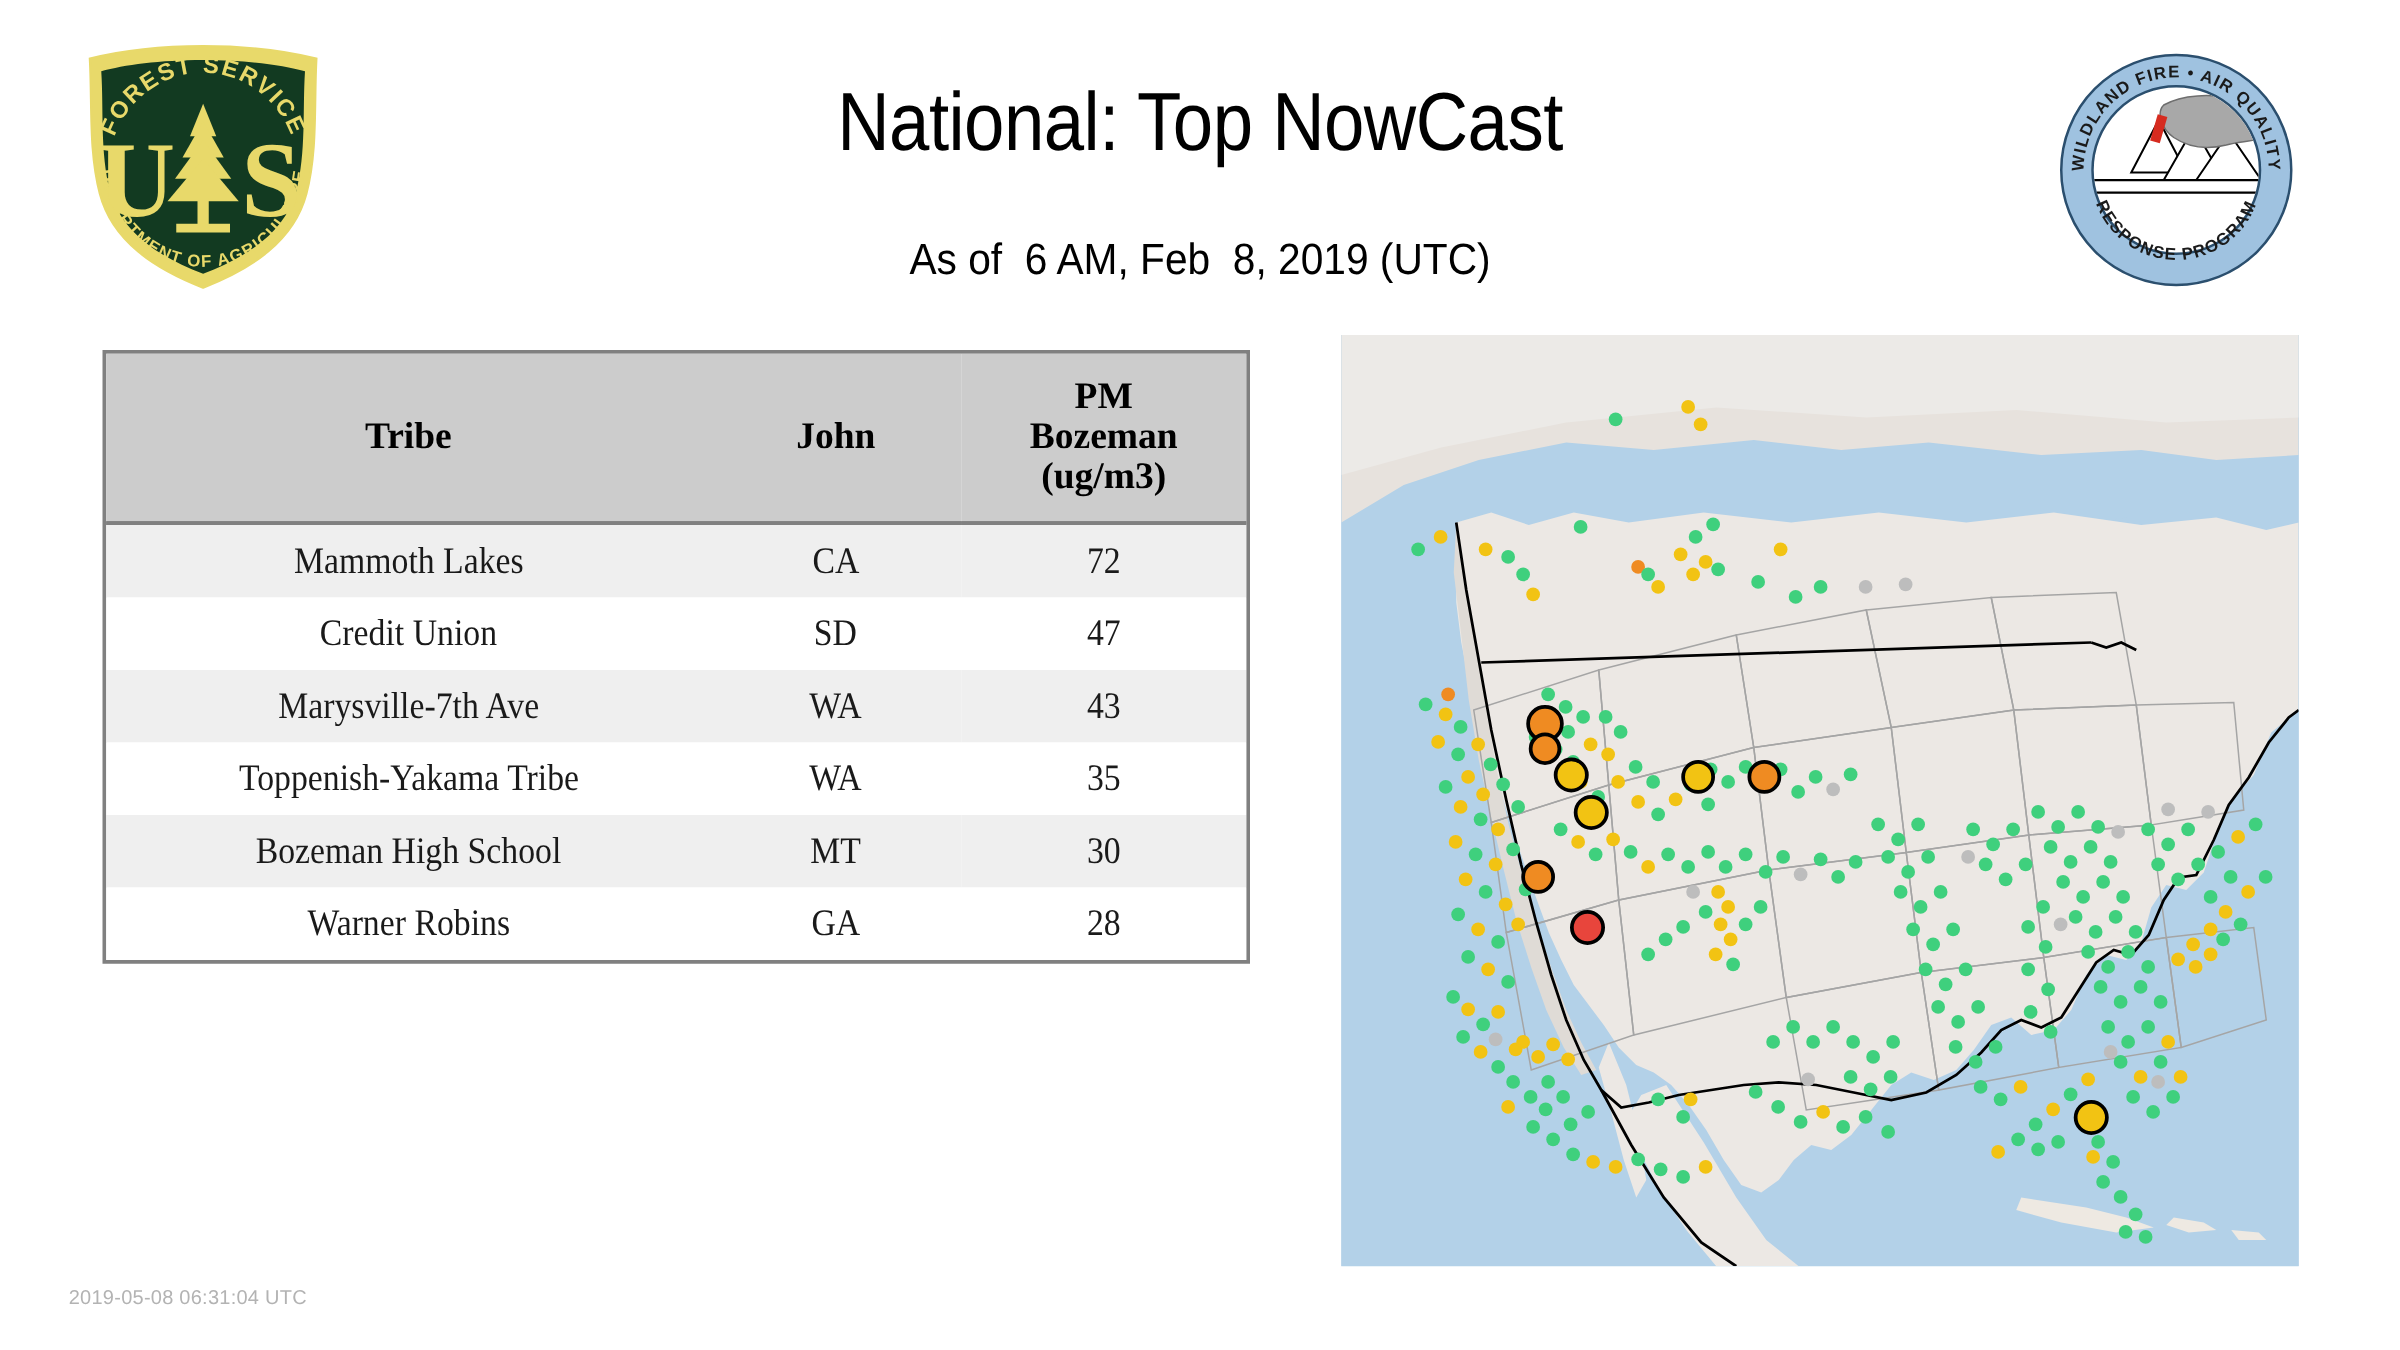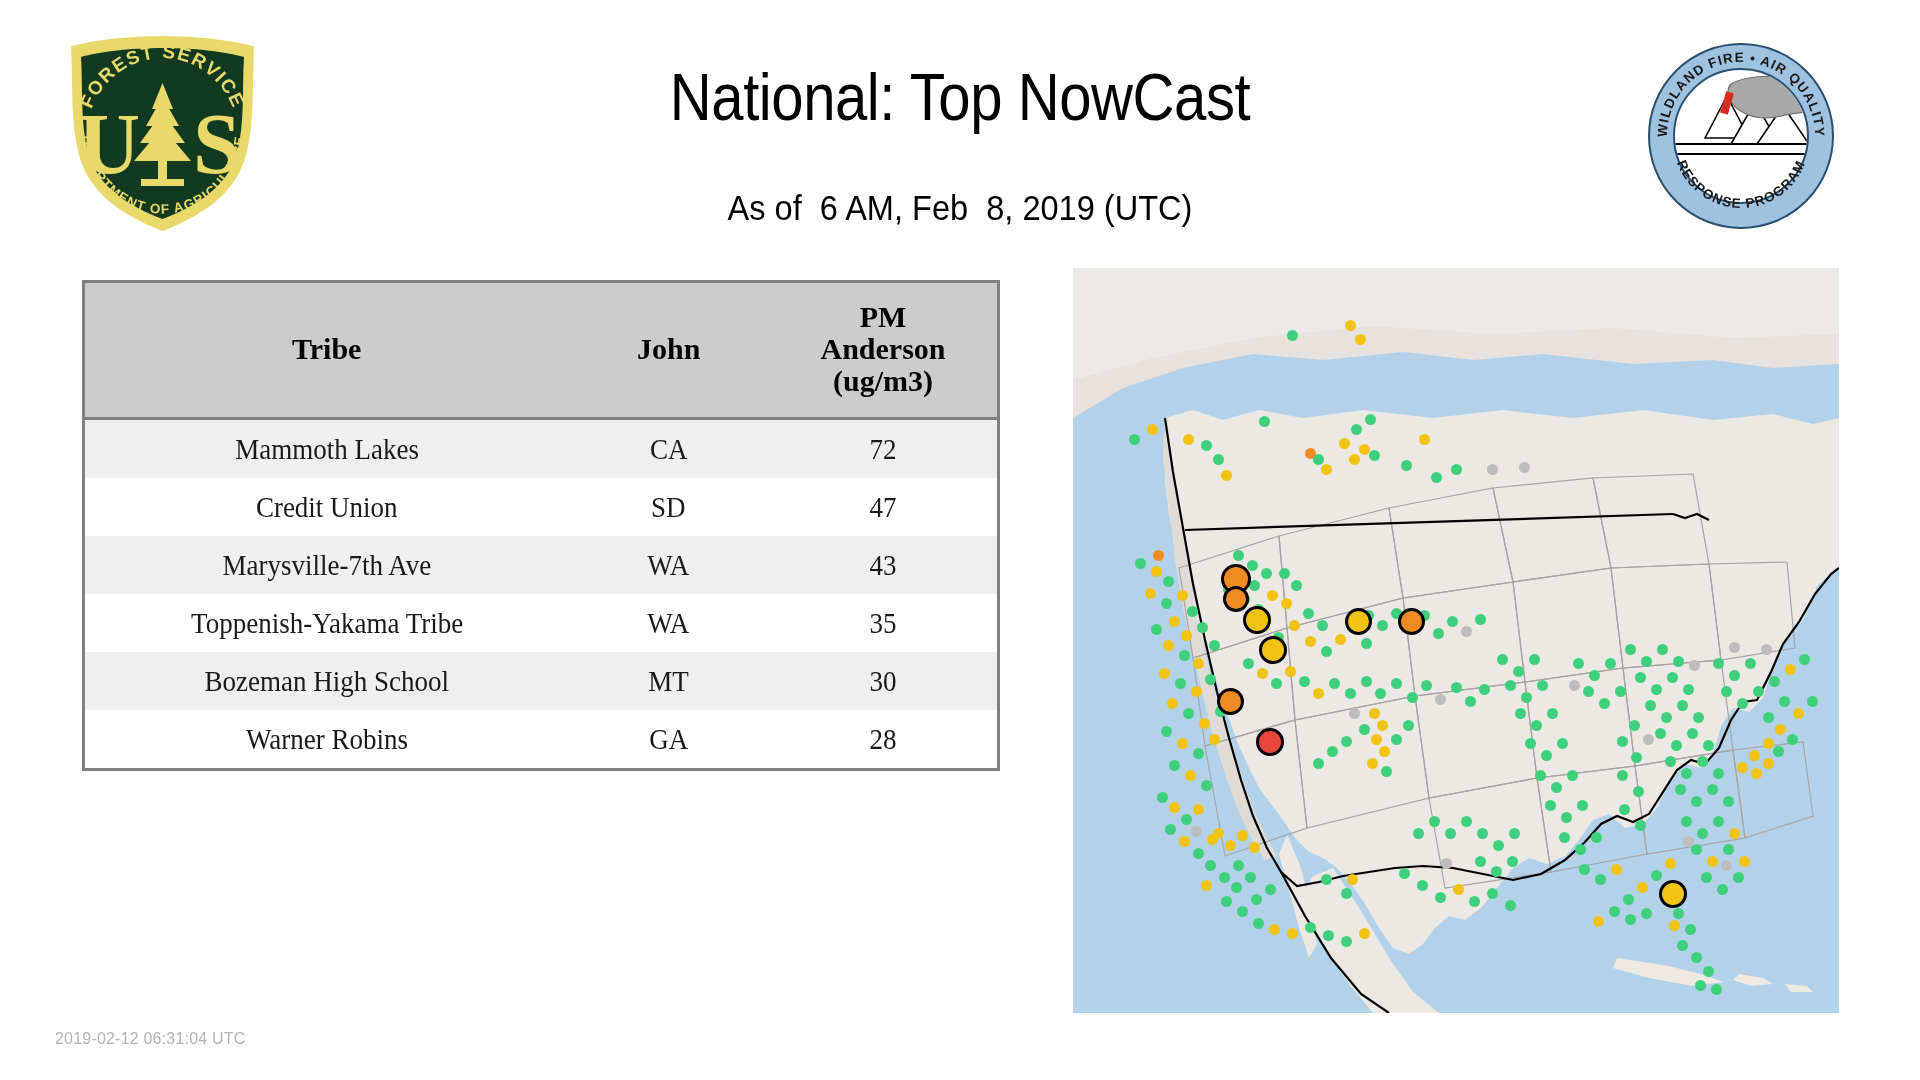--- a/index.html
+++ b/index.html
@@ -154,21 +154,21 @@
       <thead>
         <tr>
           <th>
             <span>Tribe</span>
           </th>
           <th>
             <span>John</span>
           </th>
           <th>
             <span>PM</span><br>
-            <span>Anderson</span><br>
+            <span>Bozeman</span><br>
             <span>(ug/m3)</span>
           </th>
         </tr>
       </thead>
       <tbody>
         <tr>
           <td><span class="cond">Mammoth Lakes</span></td>
           <td><span class="cond">CA</span></td>
           <td><span class="cond">72</span></td>
         </tr>
@@ -576,14 +576,14 @@
       <span class="marker" style="left:150px;top:318px;width:26px;height:26px;background:#ef8b22;"></span>
       <span class="marker" style="left:170px;top:338px;width:28px;height:28px;background:#f2c313;"></span>
       <span class="marker" style="left:186px;top:368px;width:28px;height:28px;background:#f2c313;"></span>
       <span class="marker" style="left:272px;top:340px;width:27px;height:27px;background:#f2c313;"></span>
       <span class="marker" style="left:144px;top:420px;width:27px;height:27px;background:#ef8b22;"></span>
       <span class="marker" style="left:183px;top:460px;width:28px;height:28px;background:#e8453c;"></span>
       <span class="marker" style="left:586px;top:612px;width:28px;height:28px;background:#f2c313;"></span>
     </div>
   </div>
 
-  <div class="footer-ts">2019-02-12 06:31:04 UTC</div>
+  <div class="footer-ts">2019-05-08 06:31:04 UTC</div>
 </div>
 
 </body></html>

